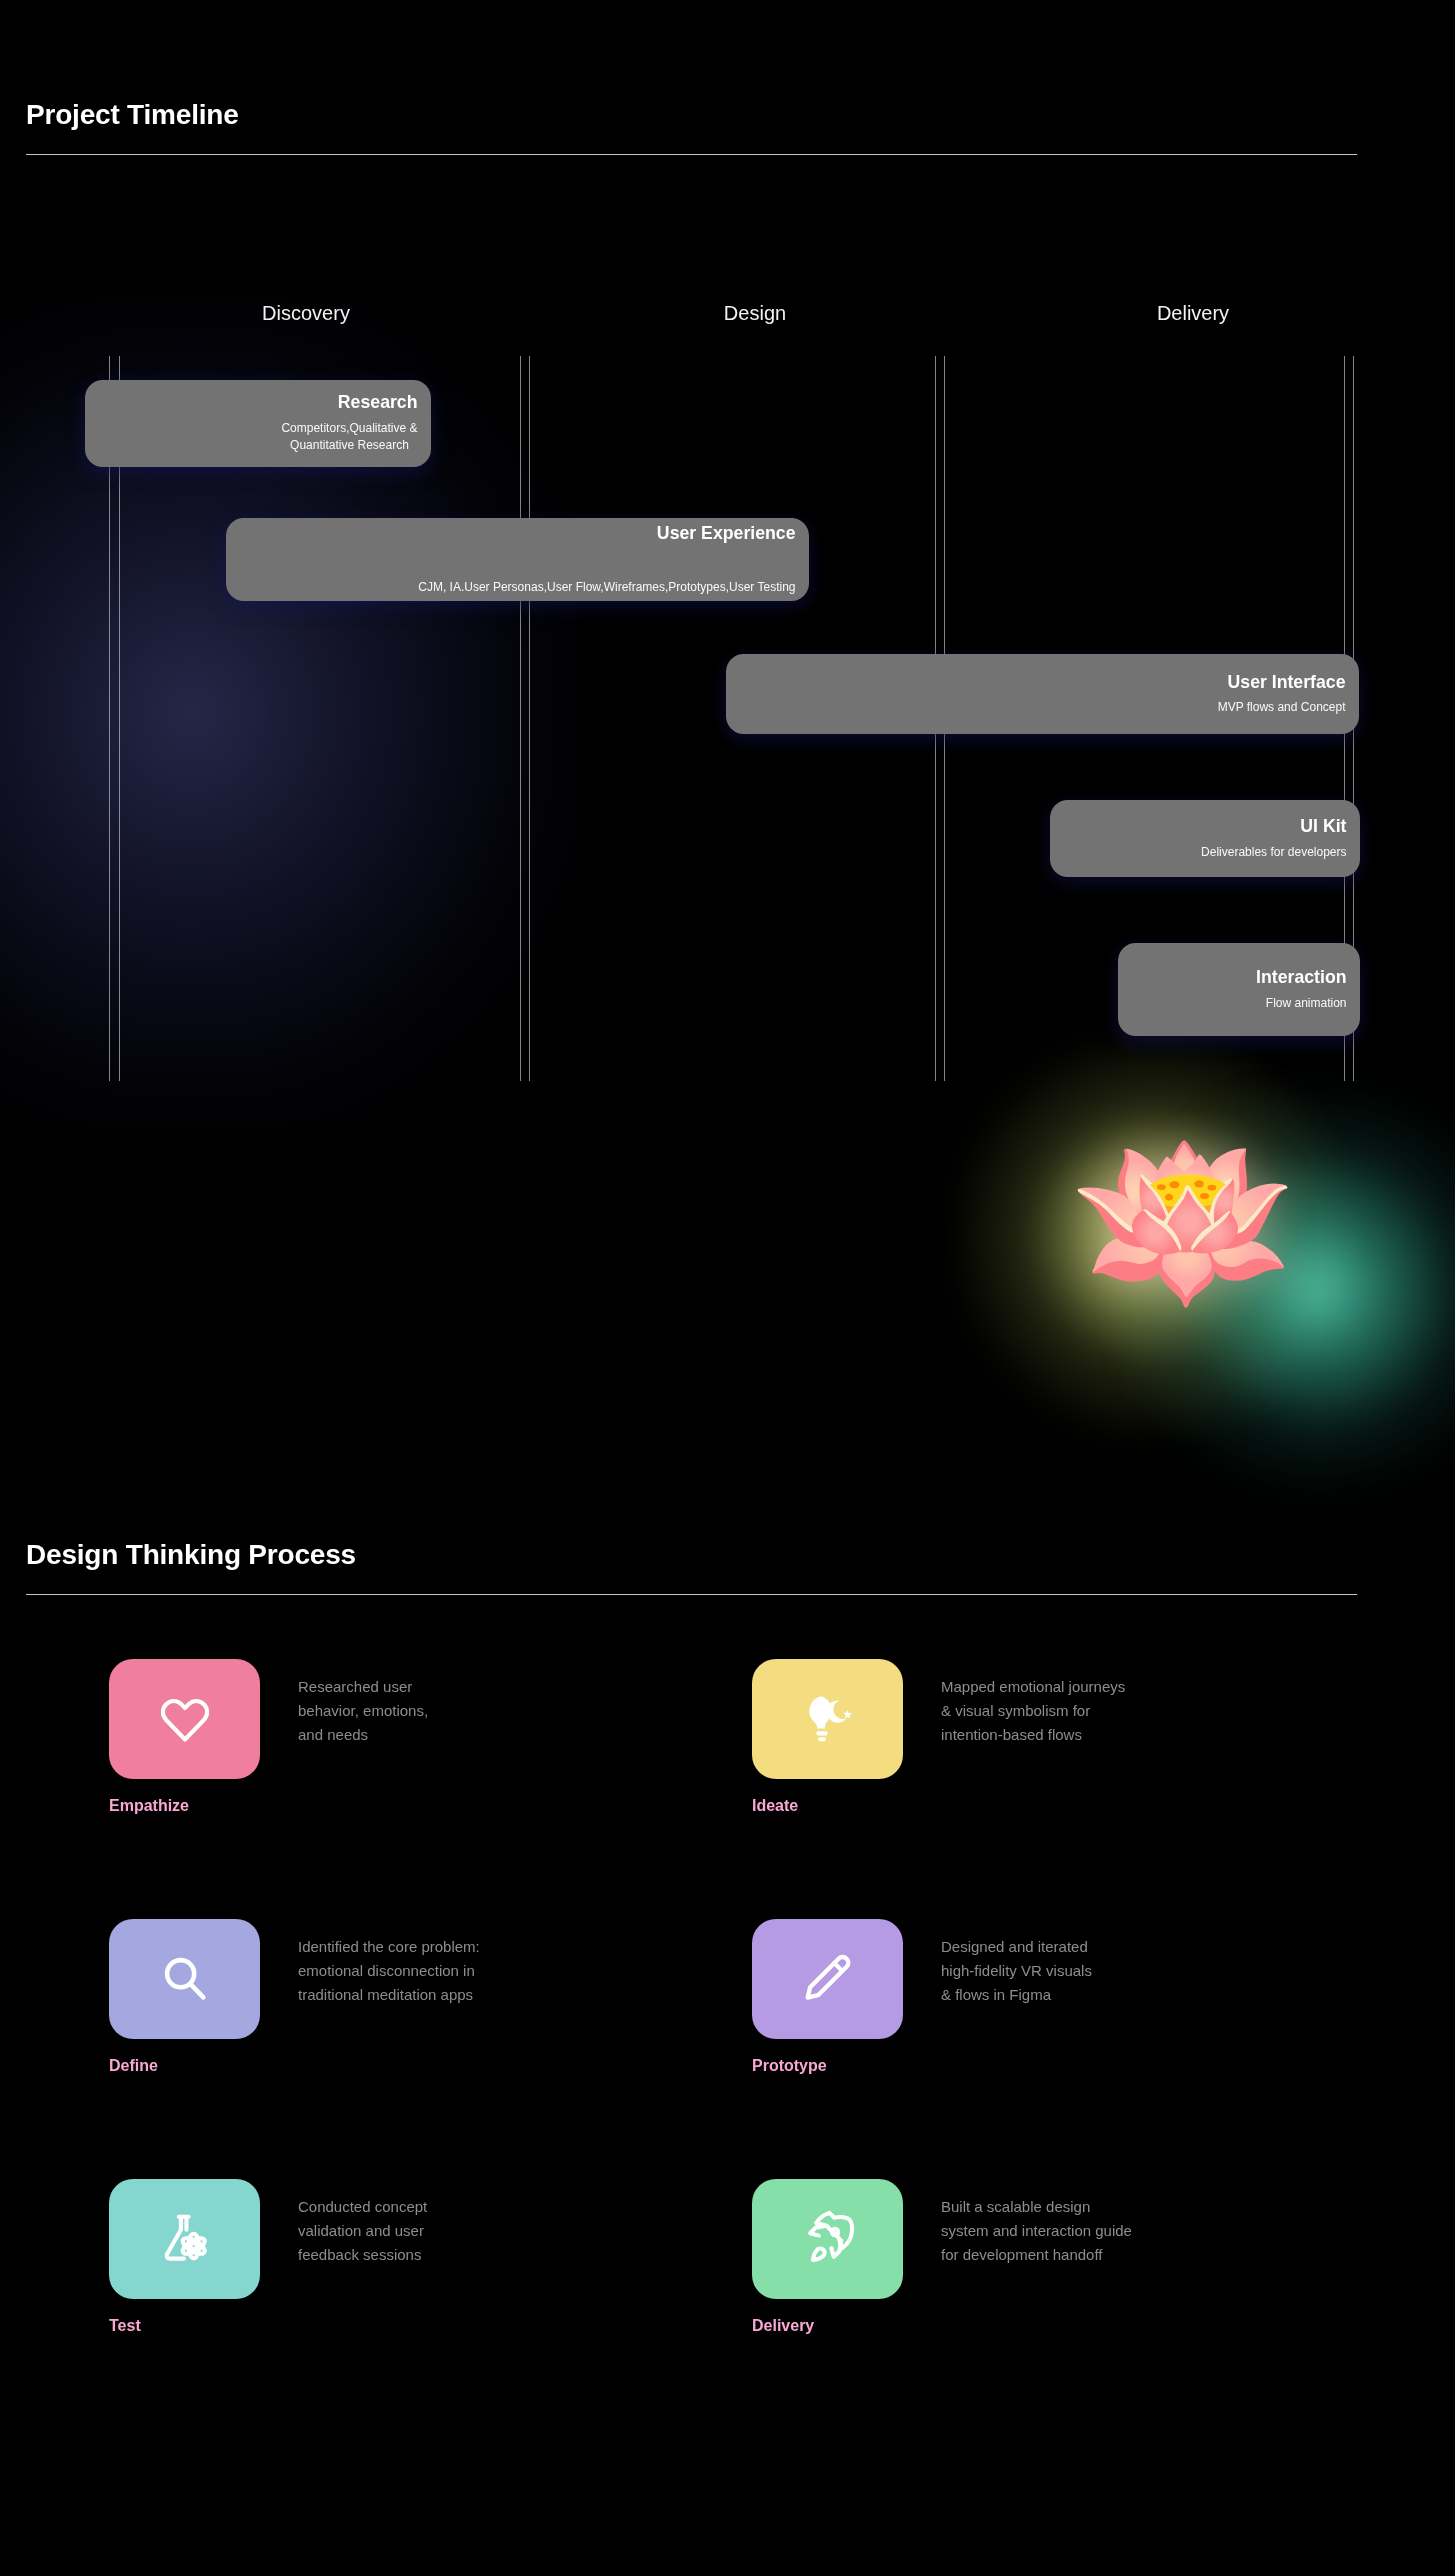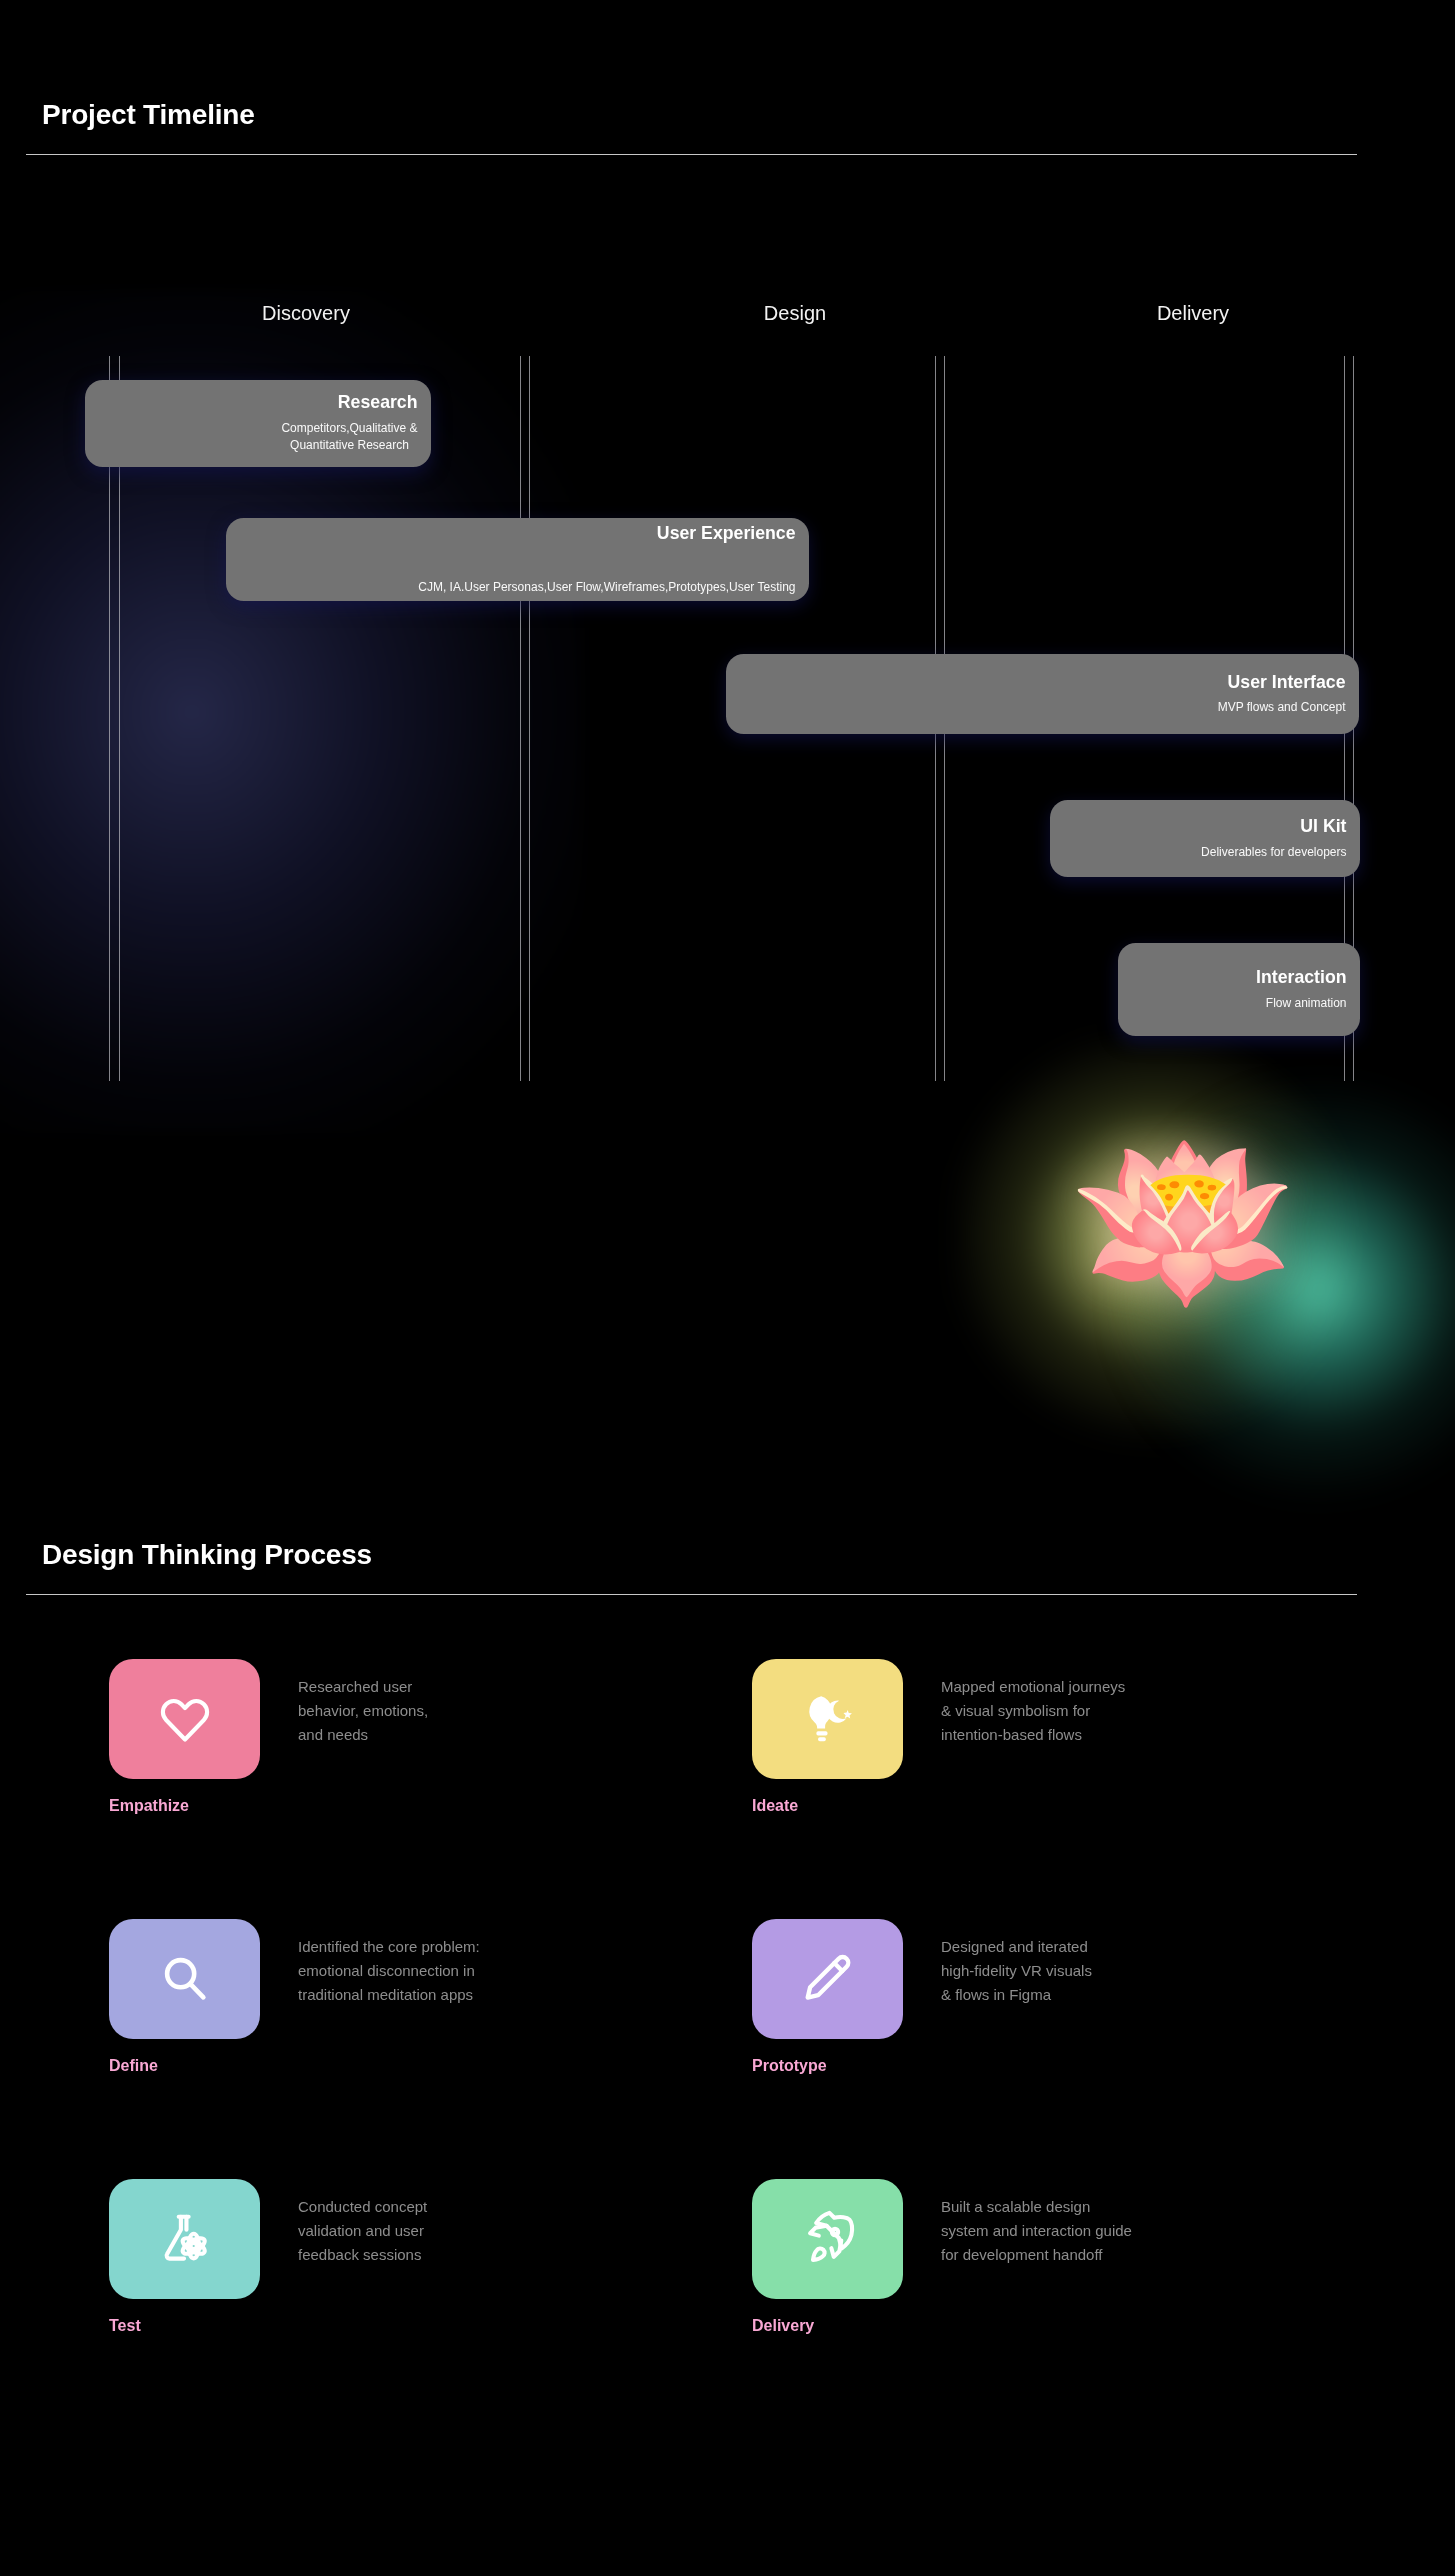--- a/index.html
+++ b/index.html
@@ -39,21 +39,20 @@
   }
 
   
   .section-header { position: absolute; }
   .section-header .title {
     font-size: 28px;
     font-weight: 700;
     color: #ffffff;
     letter-spacing: -0.2px;
     white-space: nowrap;
-    margin-left: 16px;
   }
   .section-header .rule {
     margin-top: 23px;
     height: 1px;
     background: rgba(255,255,255,0.78);
   }
 
   #hdr-timeline { left: 26px; top: 99px; width: 1331px; }
   #hdr-dtp      { left: 26px; top: 1539px; width: 1331px; }
 
@@ -168,21 +167,21 @@
 <div class="timeline" id="timeline-root">
     <div class="vline" style="left: 109px;"></div>
     <div class="vline" style="left: 119px;"></div>
     <div class="vline" style="left: 520px;"></div>
     <div class="vline" style="left: 529px;"></div>
     <div class="vline" style="left: 935px;"></div>
     <div class="vline" style="left: 944px;"></div>
     <div class="vline" style="left: 1344px;"></div>
     <div class="vline" style="left: 1353px;"></div>
     <div class="phase-label" style="left: 306px;">Discovery</div>
-    <div class="phase-label" style="left: 755px; margin-left: 40px;">Design</div>
+    <div class="phase-label" style="left: 755px;">Design</div>
     <div class="phase-label" style="left: 1193px;">Delivery</div>
     <div class="tl-card" style="left: 85px; top: 380px; width: 346px; height: 87px;">
       <div class="tl-title">Research</div>
       <div class="tl-sub" style="white-space: pre-line;">Competitors,Qualitative &amp;
 Quantitative Research</div>
     </div>
     <div class="tl-card" style="left: 226px; top: 518px; width: 583px; height: 83px; gap: 28px;">
       <div class="tl-title">User Experience</div>
       <div class="tl-sub" style="white-space: pre-line;">CJM, IA.User Personas,User Flow,Wireframes,Prototypes,User Testing</div>
     </div>

